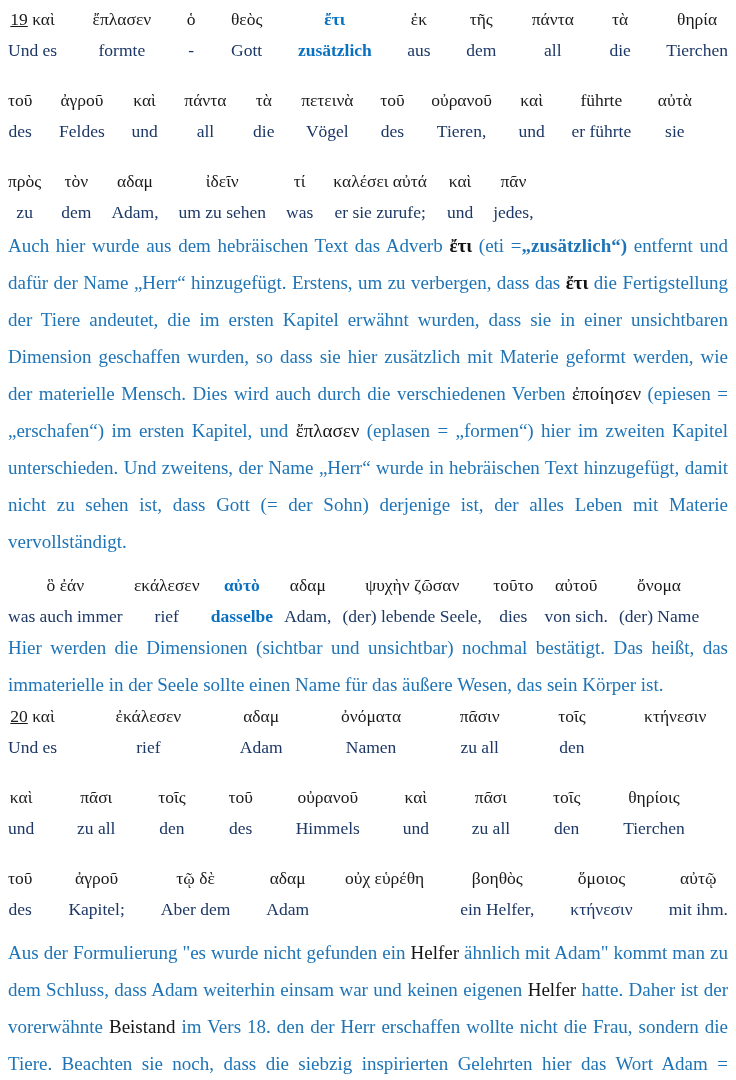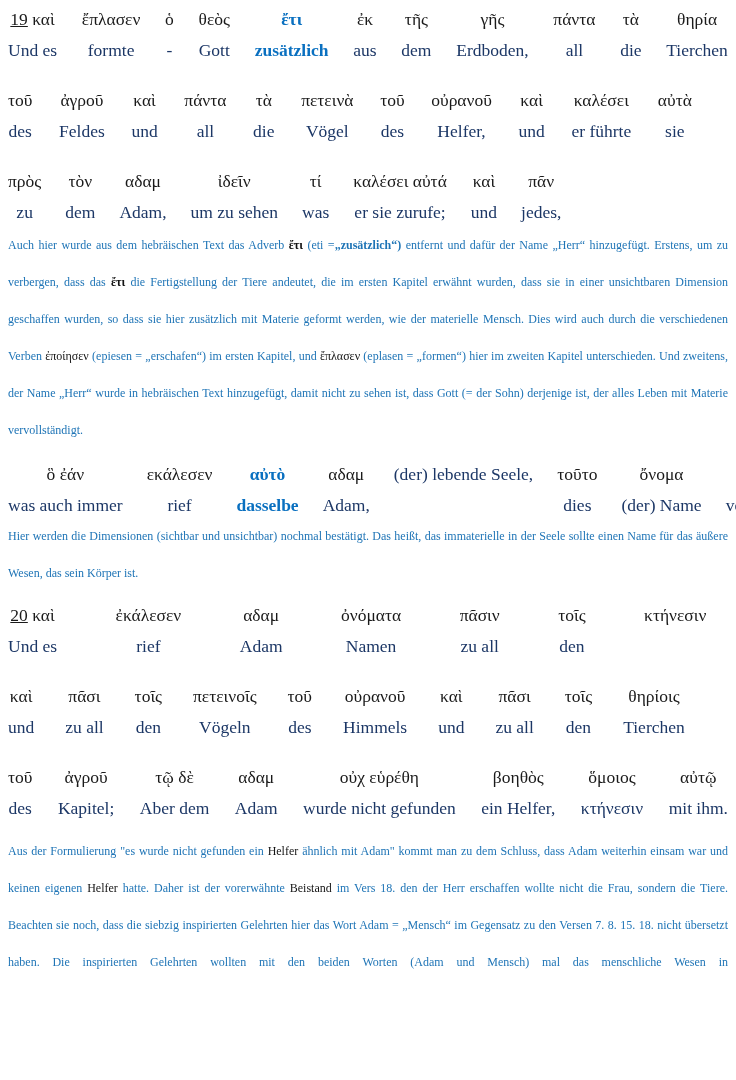--- a/index.html
+++ b/index.html
@@ -4,33 +4,33 @@
 <style>
   html,body{margin:0;padding:0;}
   body{
     width:736px;height:1080px;overflow:hidden;background:#ffffff;
     font-family:"Liberation Serif","DejaVu Serif",serif;
   }
   .doc{padding:6px 8px 0 8px;box-sizing:border-box;width:736px;}
   
   .ilblock{width:100%;}
   .ilrow{display:flex;justify-content:space-between;align-items:flex-start;margin-bottom:24px;}
-  .ilblock .ilrow:last-child{margin-bottom:0;gap:24px;}
+  .ilblock .ilrow:last-child{margin-bottom:0;}
   .ilcell{display:flex;flex-direction:column;row-gap:5px;text-align:center;}
   .gr{
     color:var(--greek,#1a1a1a);font-size:17.5px;line-height:26px;white-space:nowrap;
   }
   .de{
     color:var(--german,#1c3766);font-size:17.5px;line-height:26px;white-space:nowrap;
   }
   .hl{color:var(--highlight,#0a70c0) !important;font-weight:bold;}
   .vnum{text-decoration:underline;}
   
   .para{
-    color:var(--commentary,#1e74b6);font-size:12px;line-height:37px;
+    color:var(--commentary,#1e74b6);font-size:19px;line-height:37px;
     text-align:justify;
   }
   .para.jlast{text-align-last:justify;}
   .seg-bb{color:#141414;font-weight:bold;}
   .seg-bk{color:#141414;}
   .seg-bl{font-weight:bold;}
 </style>
 </head>
 <body style="--greek: #1a1a1a; --german: #1c3766; --commentary: #1e74b6; --highlight: #0a70c0;">
 
@@ -59,24 +59,20 @@
         </div>
         <div class="ilcell">
           <div class="gr">ἐκ</div>
           <div class="de">aus</div>
         </div>
         <div class="ilcell">
           <div class="gr">τῆς</div>
           <div class="de">dem</div>
         </div>
         <div class="ilcell">
-          <div class="gr">γῆς</div>
-          <div class="de">Erdboden,</div>
-        </div>
-        <div class="ilcell">
           <div class="gr">πάντα</div>
           <div class="de">all</div>
         </div>
         <div class="ilcell">
           <div class="gr">τὰ</div>
           <div class="de">die</div>
         </div>
         <div class="ilcell">
           <div class="gr">θηρία</div>
           <div class="de">Tierchen</div>
@@ -106,28 +102,28 @@
         <div class="ilcell">
           <div class="gr">πετεινὰ</div>
           <div class="de">Vögel</div>
         </div>
         <div class="ilcell">
           <div class="gr">τοῦ</div>
           <div class="de">des</div>
         </div>
         <div class="ilcell">
           <div class="gr">οὐρανοῦ</div>
-          <div class="de">Helfer,</div>
-        </div>
-        <div class="ilcell">
-          <div class="gr">καὶ</div>
-          <div class="de">und</div>
-        </div>
-        <div class="ilcell">
-          <div class="gr">καλέσει</div>
+          <div class="de">Tieren,</div>
+        </div>
+        <div class="ilcell">
+          <div class="gr">καὶ</div>
+          <div class="de">und</div>
+        </div>
+        <div class="ilcell">
+          <div class="gr">führte</div>
           <div class="de">er führte</div>
         </div>
         <div class="ilcell">
           <div class="gr">αὐτὰ</div>
           <div class="de">sie</div>
         </div>
       </div>
       <div class="ilrow" style="width: 73%;">
         <div class="ilcell">
           <div class="gr">πρὸς</div>
@@ -176,38 +172,39 @@
         </div>
         <div class="ilcell">
           <div class="gr hl">αὐτὸ</div>
           <div class="de hl">dasselbe</div>
         </div>
         <div class="ilcell">
           <div class="gr">αδαμ</div>
           <div class="de">Adam,</div>
         </div>
         <div class="ilcell">
+          <div class="gr">ψυχὴν ζῶσαν</div>
           <div class="de">(der) lebende Seele,</div>
         </div>
         <div class="ilcell">
           <div class="gr">τοῦτο</div>
           <div class="de">dies</div>
         </div>
         <div class="ilcell">
+          <div class="gr">αὐτοῦ</div>
+          <div class="de">von sich.</div>
+        </div>
+        <div class="ilcell">
           <div class="gr">ὄνομα</div>
           <div class="de">(der) Name</div>
         </div>
-        <div class="ilcell">
-          <div class="gr">αὐτοῦ</div>
-          <div class="de">von sich.</div>
-        </div>
       </div>
     </div>
     <div class="para"><span>Hier werden die Dimensionen (sichtbar und unsichtbar) nochmal bestätigt. Das heißt, das immaterielle in der Seele sollte einen Name für das äußere Wesen, das sein Körper ist.</span></div>
-    <div class="ilblock" style="margin-top: 10px;">
+    <div class="ilblock" style="">
       <div class="ilrow" style="width: 97%;">
         <div class="ilcell">
           <div class="gr"><span class="vnum">20</span> καὶ</div>
           <div class="de">Und es</div>
         </div>
         <div class="ilcell">
           <div class="gr">ἐκάλεσεν</div>
           <div class="de">rief</div>
         </div>
         <div class="ilcell">
@@ -237,24 +234,20 @@
         </div>
         <div class="ilcell">
           <div class="gr">πᾶσι</div>
           <div class="de">zu all</div>
         </div>
         <div class="ilcell">
           <div class="gr">τοῖς</div>
           <div class="de">den</div>
         </div>
         <div class="ilcell">
-          <div class="gr">πετεινοῖς</div>
-          <div class="de">Vögeln</div>
-        </div>
-        <div class="ilcell">
           <div class="gr">τοῦ</div>
           <div class="de">des</div>
         </div>
         <div class="ilcell">
           <div class="gr">οὐρανοῦ</div>
           <div class="de">Himmels</div>
         </div>
         <div class="ilcell">
           <div class="gr">καὶ</div>
           <div class="de">und</div>
@@ -284,21 +277,20 @@
         <div class="ilcell">
           <div class="gr">τῷ δὲ</div>
           <div class="de">Aber dem</div>
         </div>
         <div class="ilcell">
           <div class="gr">αδαμ</div>
           <div class="de">Adam</div>
         </div>
         <div class="ilcell">
           <div class="gr">οὐχ εὑρέθη</div>
-          <div class="de">wurde nicht gefunden</div>
         </div>
         <div class="ilcell">
           <div class="gr">βοηθὸς</div>
           <div class="de">ein Helfer,</div>
         </div>
         <div class="ilcell">
           <div class="gr">ὅμοιος</div>
           <div class="de">κτήνεσιν</div>
         </div>
         <div class="ilcell">

